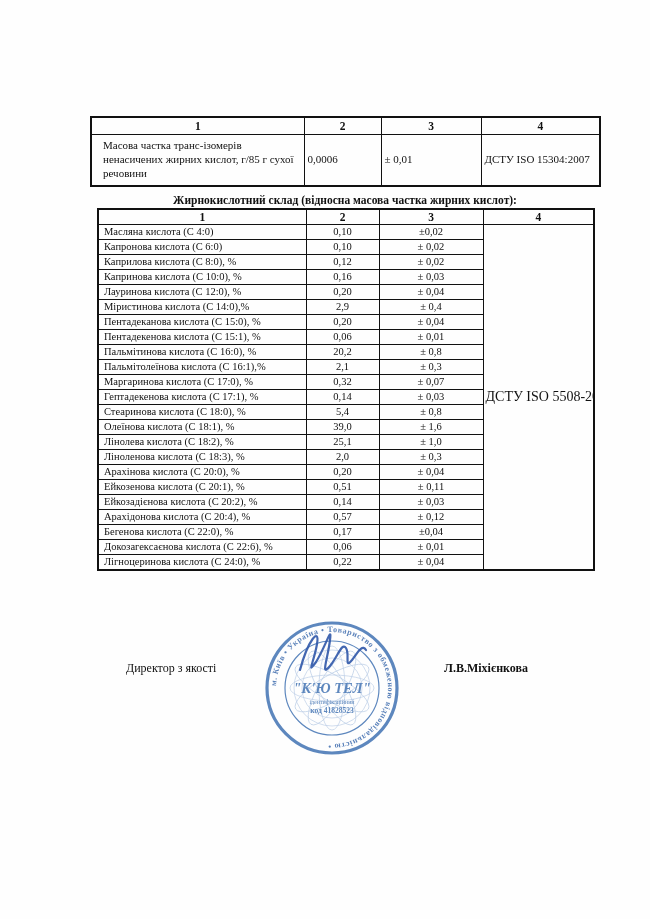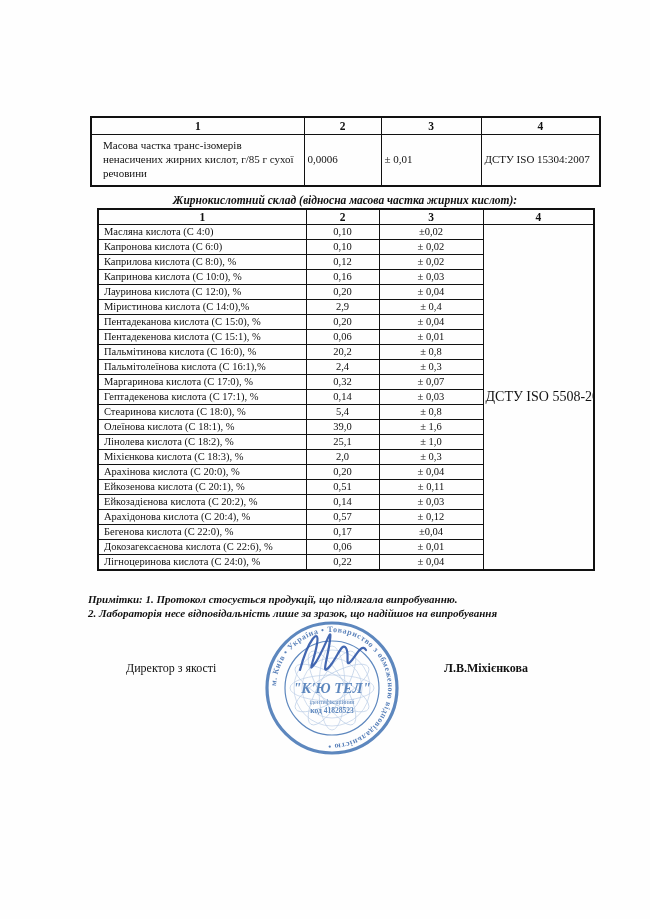--- a/index.html
+++ b/index.html
@@ -13,21 +13,21 @@
   }
   table{border-collapse:collapse;table-layout:fixed;}
   
   .t1{position:absolute;left:90px;top:116px;width:509px;border:2px solid #111;}
   .t1 th{border:1px solid #111;height:16px;font-size:11.5px;font-weight:bold;text-align:center;padding:0;}
   .t1 td{border:1px solid #111;font-size:11px;text-align:left;vertical-align:middle;padding:1px 3px;height:48px;line-height:1.25;}
   .t1 td.cell-name{text-align:left;padding-left:11px;}
   
   .t2-title{
     position:absolute;left:97px;top:194px;width:496px;
-    text-align:center;font-size:11.5px;font-weight:bold;font-style:italic;
+    text-align:center;font-size:11.5px;font-weight:bold;
   }
   .t2{position:absolute;left:97px;top:208px;width:496px;border:2px solid #111;}
   .t2 th{border:1px solid #111;height:14px;font-size:11.5px;font-weight:bold;text-align:center;padding:0;}
   .t2 td{border:1px solid #111;font-size:10.5px;text-align:center;vertical-align:middle;padding:0 2px;height:14px;line-height:1.05;white-space:nowrap;overflow:hidden;}
   .t2 td.cell-name{text-align:left;padding-left:5px;}
   .t2 td.cell-method{font-size:14px;white-space:nowrap;}
   
   .notes{
     position:absolute;left:88px;top:592px;width:520px;
     font-size:11px;font-weight:bold;font-style:italic;line-height:14px;
@@ -127,21 +127,21 @@
           <td>0,06</td>
           <td>± 0,01</td>
         </tr>
         <tr>
           <td class="cell-name">Пальмітинова кислота (С 16:0), %</td>
           <td>20,2</td>
           <td>± 0,8</td>
         </tr>
         <tr>
           <td class="cell-name">Пальмітолеїнова кислота (С 16:1),%</td>
-          <td>2,4</td>
+          <td>2,1</td>
           <td>± 0,3</td>
         </tr>
         <tr>
           <td class="cell-name">Маргаринова кислота (С 17:0), %</td>
           <td>0,32</td>
           <td>± 0,07</td>
         </tr>
         <tr>
           <td class="cell-name">Гептадекенова кислота (С 17:1), %</td>
           <td>0,14</td>
@@ -156,21 +156,21 @@
           <td class="cell-name">Олеїнова кислота (С 18:1), %</td>
           <td>39,0</td>
           <td>± 1,6</td>
         </tr>
         <tr>
           <td class="cell-name">Лінолева кислота (С 18:2), %</td>
           <td>25,1</td>
           <td>± 1,0</td>
         </tr>
         <tr>
-          <td class="cell-name">Міхієнкова кислота (С 18:3), %</td>
+          <td class="cell-name">Ліноленова кислота (С 18:3), %</td>
           <td>2,0</td>
           <td>± 0,3</td>
         </tr>
         <tr>
           <td class="cell-name">Арахінова кислота (С 20:0), %</td>
           <td>0,20</td>
           <td>± 0,04</td>
         </tr>
         <tr>
           <td class="cell-name">Ейкозенова кислота (С 20:1), %</td>
@@ -198,24 +198,20 @@
           <td>± 0,01</td>
         </tr>
         <tr>
           <td class="cell-name">Лігноцеринова кислота (С 24:0), %</td>
           <td>0,22</td>
           <td>± 0,04</td>
         </tr>
       </tbody>
   </table>
 
-  <div class="notes">
-    <div>Примітки: 1. Протокол стосується продукції, що підлягала випробуванню.</div>
-    <div>2. Лабораторія несе відповідальність лише за зразок, що надійшов на випробування</div>
-  </div>
 
   <span class="sig-position">Директор з якості</span>
   <span class="sig-name">Л.В.Міхієнкова</span>
 
   <svg class="stamp" viewBox="0 0 140 140">
     <g opacity="0.85">
       <circle cx="70" cy="70" r="65" fill="none" stroke="#4273b3" stroke-width="3.2"></circle>
       <circle cx="70" cy="70" r="47" fill="none" stroke="#4273b3" stroke-width="1.2"></circle>
 
       <g stroke="#9fb9dc" stroke-width="0.7" fill="none" opacity="0.8">

